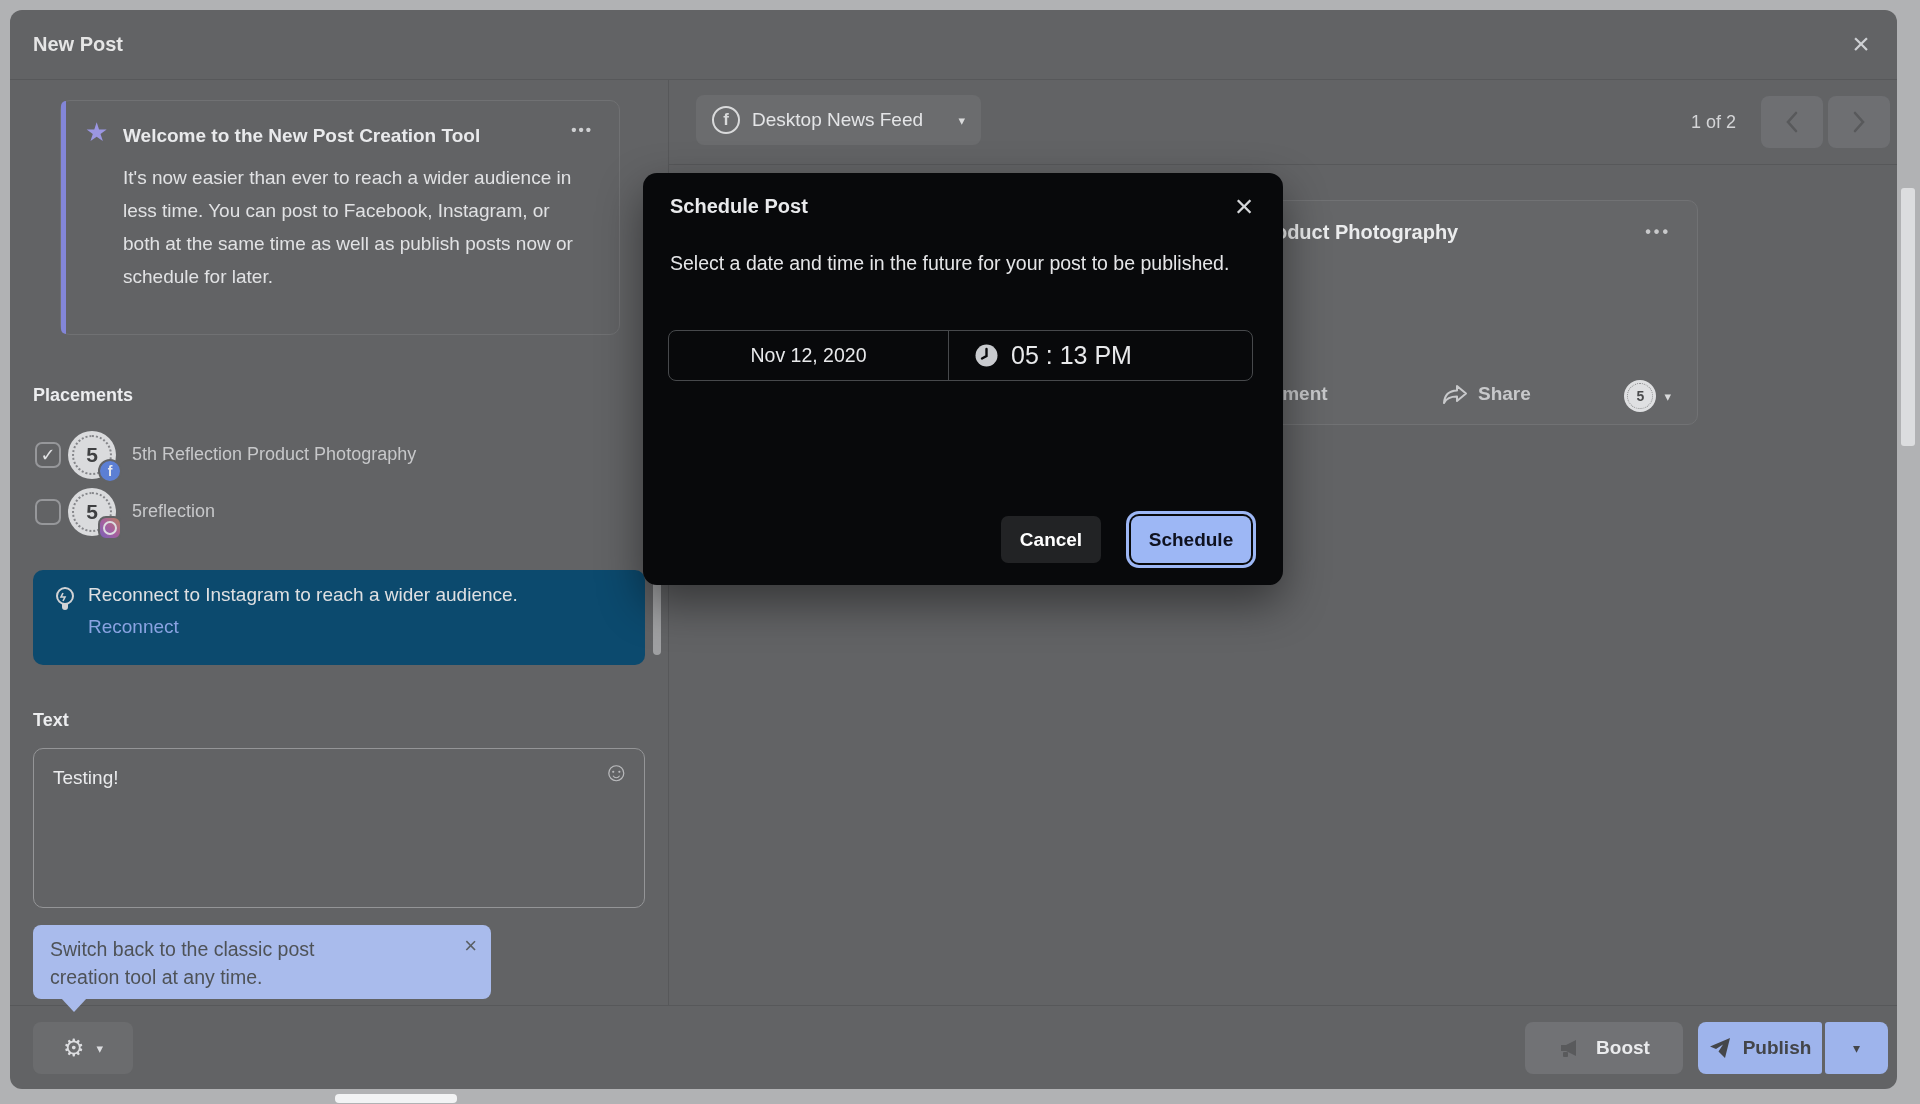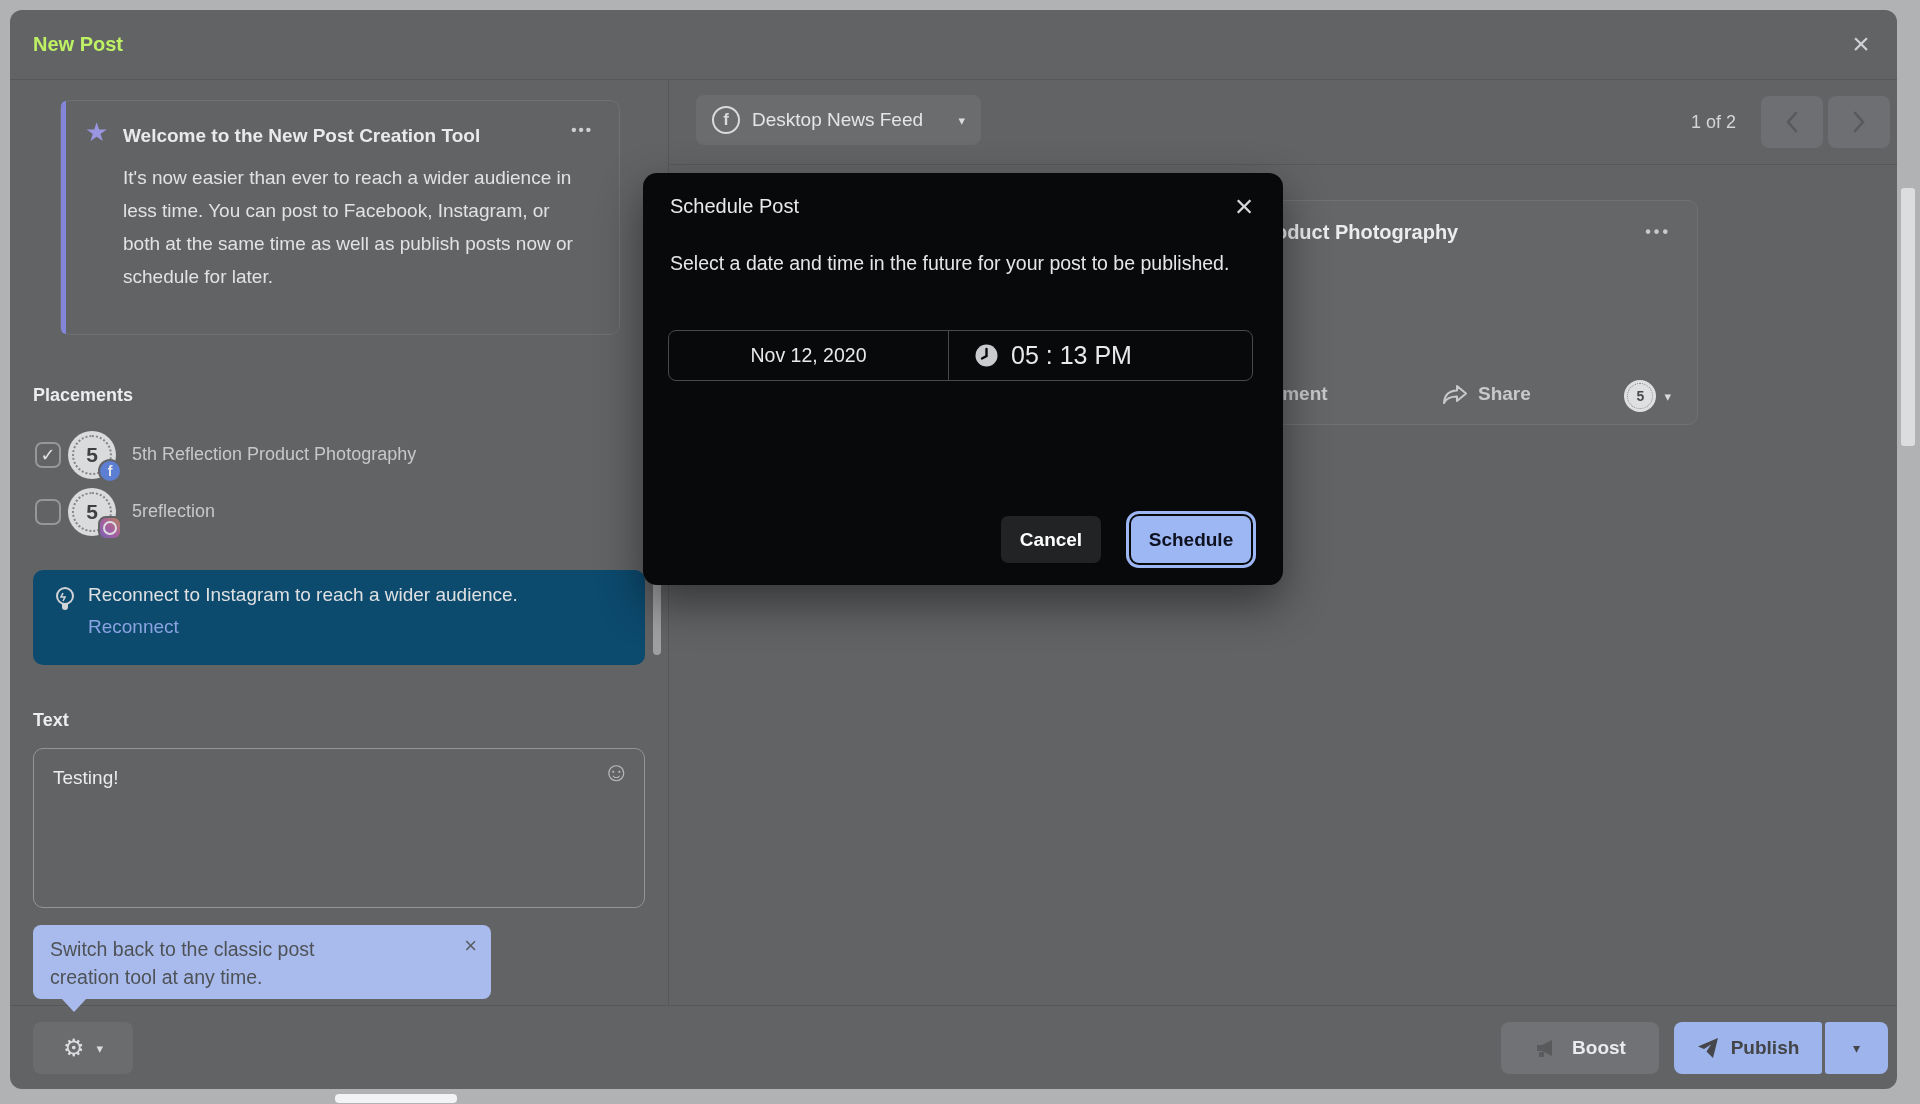--- a/index.html
+++ b/index.html
@@ -11,21 +11,21 @@
   }
   
   .window {
     position:absolute; left:10px; top:10px; width:1887px; height:1079px;
     background:#626365; border-radius:12px; overflow:hidden;
   }
   .win-header {
     position:absolute; left:0; top:0; right:0; height:70px;
     border-bottom:1px solid #57585a; display:flex; align-items:center;
   }
-  .win-title { margin-left:23px; font-size:20px; font-weight:700; color:#bef264; }
+  .win-title { margin-left:23px; font-size:20px; font-weight:700; color:#e5e5e5; }
   .win-close {
     position:absolute; right:16px; top:14px; width:40px; height:40px;
     display:flex; align-items:center; justify-content:center;
     color:#cfd1d4; font-size:30px; font-weight:300; cursor:pointer; line-height:1;
   }
   
   .left-panel { position:absolute; left:0; top:70px; width:658px; bottom:84px; }
   .welcome-card {
     position:absolute; left:50px; top:20px; width:560px; height:235px;
     border:1px solid #707173; border-radius:10px;
@@ -151,37 +151,37 @@
   .gear-btn .caret, .split-caret .caret { color:#44464a; }
   .gear-btn .caret { color:#dcdde0; }
   .footer-right { position:absolute; right:9px; top:16px; display:flex; align-items:center; }
   .boost-btn {
     height:52px; width:158px; background:#717275; border:none; border-radius:8px;
     display:flex; align-items:center; justify-content:center; gap:12px;
     font-size:19px; font-weight:600; color:#eaebed; cursor:pointer; margin-right:15px;
     font-family:"Liberation Sans",sans-serif;
   }
   .publish-btn {
-    height:52px; width:148px; background:#9eb4ec; border:none; border-radius:8px 3px 3px 8px;
+    height:52px; width:124px; background:#9eb4ec; border:none; border-radius:8px 3px 3px 8px;
     display:flex; align-items:center; justify-content:center; gap:12px;
     font-size:19px; font-weight:700; color:#434549; cursor:pointer; margin-right:3px;
     font-family:"Liberation Sans",sans-serif;
   }
   .split-caret {
     height:52px; width:63px; background:#9eb4ec; border:none; border-radius:3px 8px 8px 3px;
     display:flex; align-items:center; justify-content:center; cursor:pointer;
   }
   .split-caret .caret { font-size:14px; color:#44464a; }
   
   .modal {
     position:absolute; left:643px; top:173px; width:640px; height:412px;
     background:#08090b; border-radius:14px; z-index:50;
     box-shadow:0 18px 45px rgba(0,0,0,.45);
   }
-  .modal-title { position:absolute; left:27px; top:22px; font-size:20px; font-weight:400; color:#e9eaec; }
+  .modal-title { position:absolute; left:27px; top:22px; font-size:20px; font-weight:700; color:#e9eaec; }
   .modal-close {
     position:absolute; right:18px; top:12px; width:42px; height:42px;
     display:flex; align-items:center; justify-content:center;
     color:#d4d6d9; font-size:32px; font-weight:300; cursor:pointer;
   }
   .modal-body { position:absolute; left:27px; top:74px; width:565px; font-size:19.5px; line-height:33px; color:#e5e6e8; }
   .field-row {
     position:absolute; left:25px; top:157px; width:585px; height:51px;
     border:1px solid #47494c; border-radius:8px; display:flex;
   }

